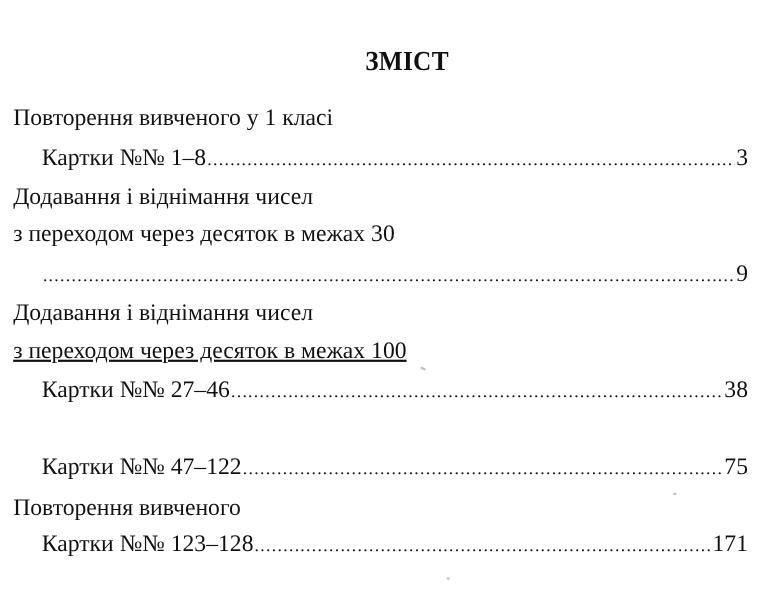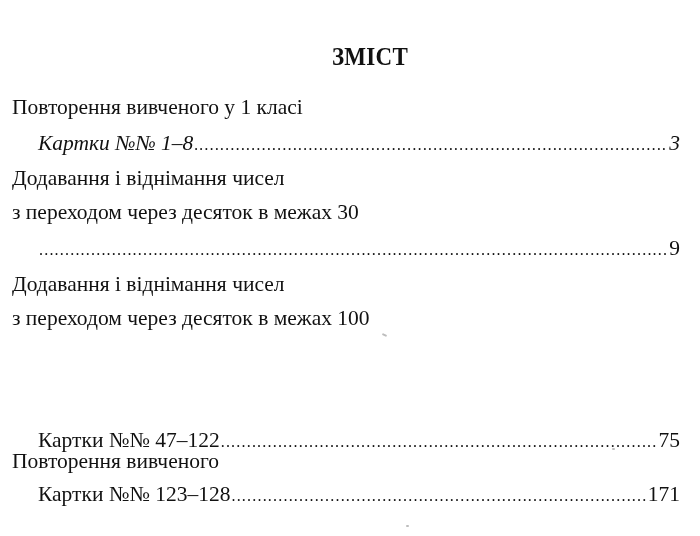--- a/index.html
+++ b/index.html
@@ -74,37 +74,42 @@
     }
   </style>
 </head>
 <body>
 
 <div class="page">
 
   <div class="title">ЗМІСТ</div>
 
   <div class="line heading" style="top:82px;text-align:right;">Повторення вивченого у 1 класі</div>
-  <div class="line card" style="top:118px;font-style:italic;">
+  <div class="line card" style="top:118px;">
     <span class="label">Картки №№ 1–8</span>
     <span class="dots"></span>
     <span class="page-num">3</span>
   </div>
 
   <div class="line heading" style="top:153px;">Додавання і віднімання чисел</div>
   <div class="line heading" style="top:187px;">з переходом через десяток в межах 30</div>
   <div class="line card" style="top:223px;">
     <span class="dots"></span>
     <span class="page-num">9</span>
   </div>
 
   <div class="line heading" style="top:259px;">Додавання і віднімання чисел</div>
-  <div class="line heading" style="top:293px;">з переходом через десяток в межах 100</div>
+  <div class="line heading" style="top:293px;text-decoration:underline;">з переходом через десяток в межах 100</div>
+  <div class="line card" style="top:329px;">
+    <span class="label">Картки №№ 27–46</span>
+    <span class="dots"></span>
+    <span class="page-num">38</span>
+  </div>
 
-  <div class="line card" style="top:399px;margin-top:16px;">
+  <div class="line card" style="top:399px;">
     <span class="label">Картки №№ 47–122</span>
     <span class="dots"></span>
     <span class="page-num">75</span>
   </div>
 
   <div class="line heading" style="top:436px;">Повторення вивченого</div>
   <div class="line card" style="top:469px;">
     <span class="label">Картки №№ 123–128</span>
     <span class="dots"></span>
     <span class="page-num">171</span>

